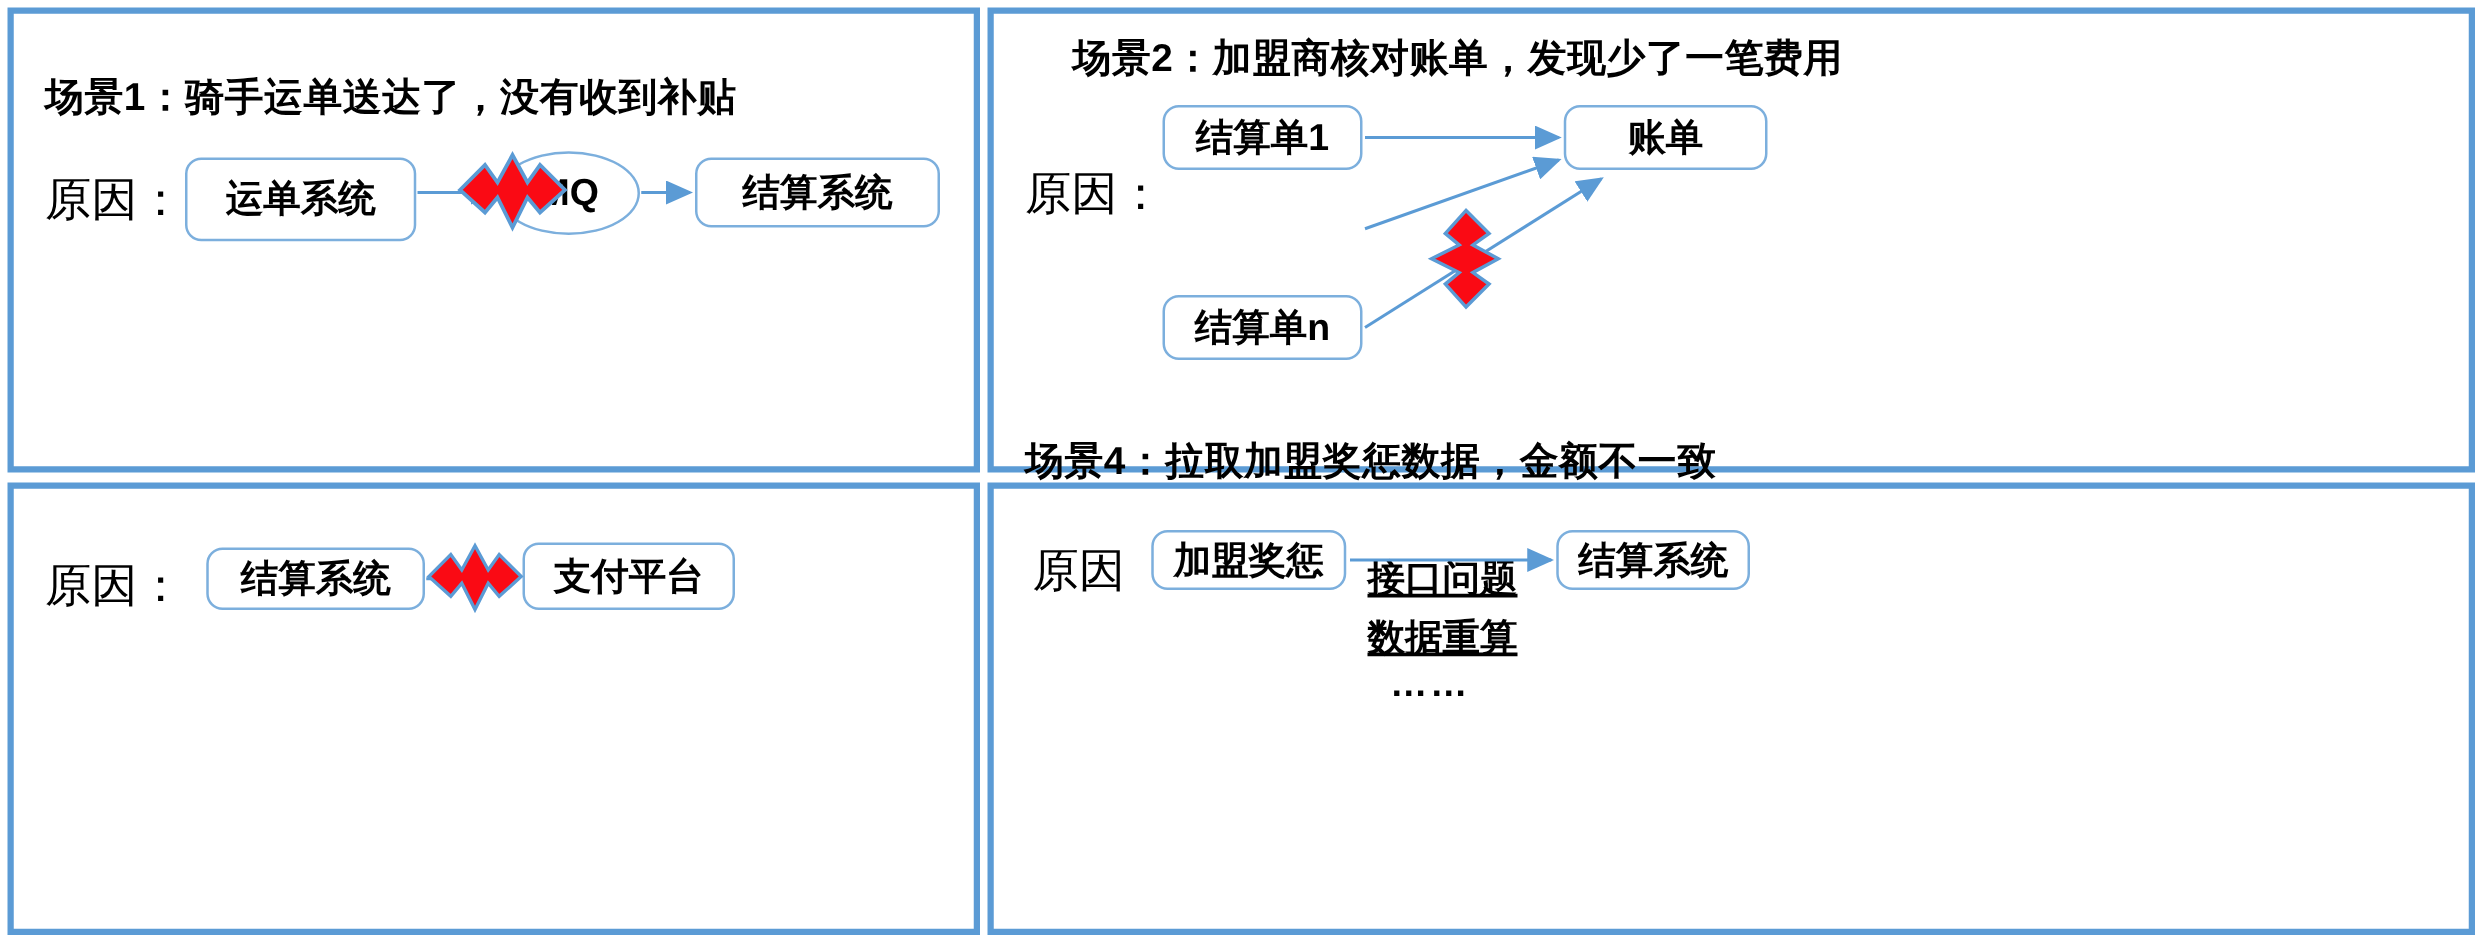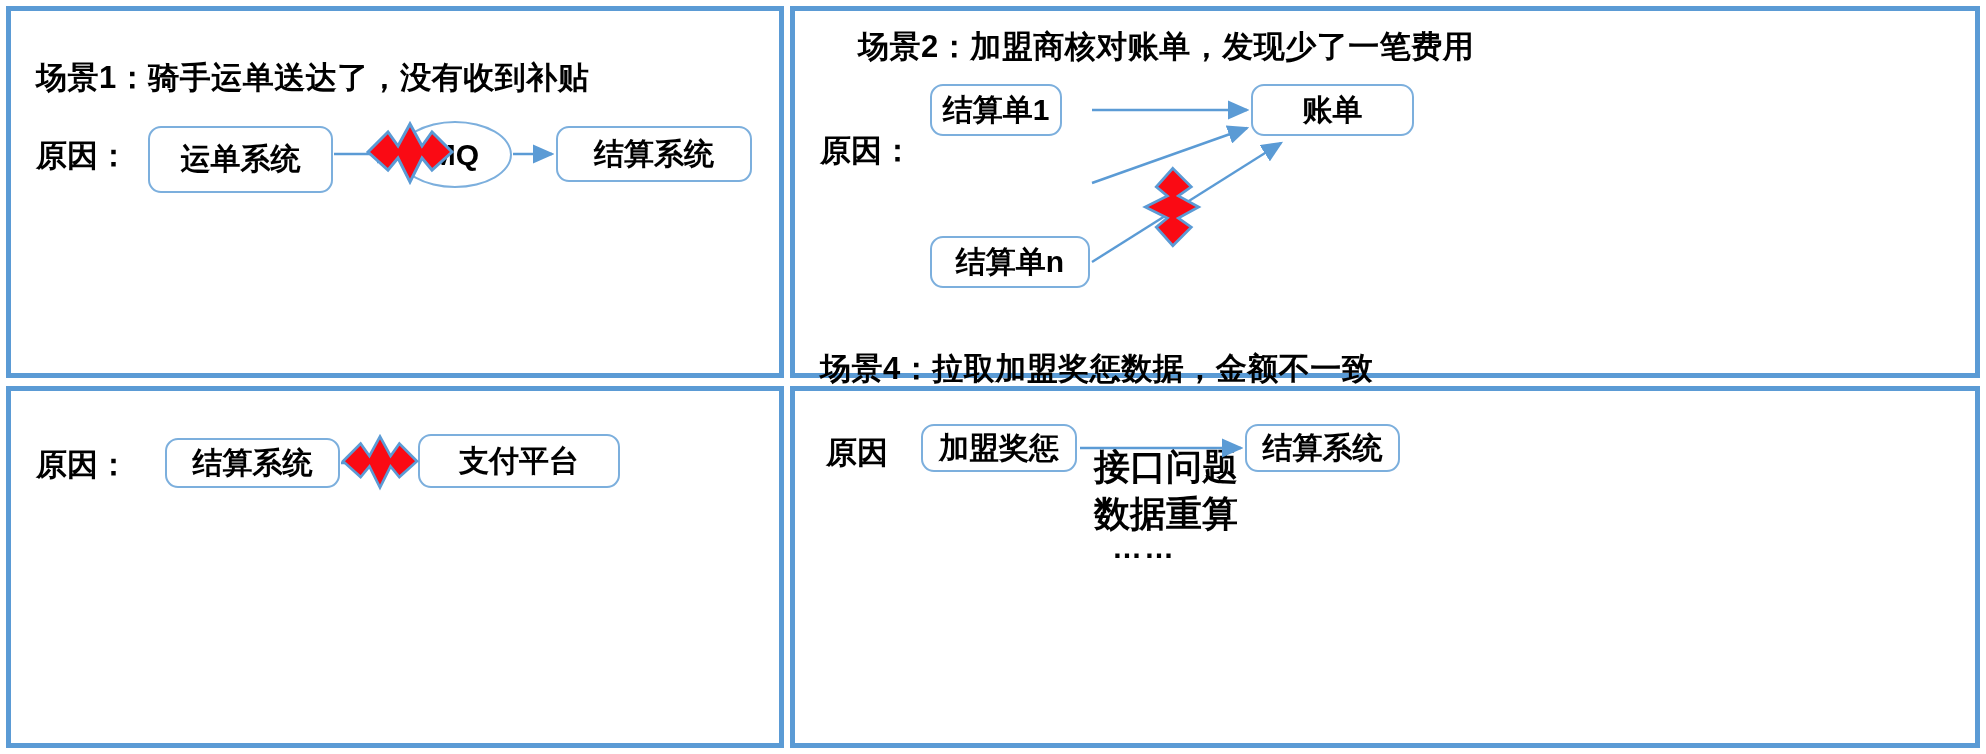--- a/index.html
+++ b/index.html
@@ -26,22 +26,22 @@
   .scene-title{
     position:absolute;
     font-size:31px;
     font-weight:700;
     color:#000;
     white-space:nowrap;
     letter-spacing:0.5px;
   }
   .cause-label{
     position:absolute;
-    font-size:31px;
-    font-weight:700;
+    font-size:37px;
+    font-weight:400;
     color:#000;
     white-space:nowrap;
   }
 
   
   .node{
     position:absolute;
     box-sizing:border-box;
     border:2.5px solid #7cafdd;
     border-radius:13px;
@@ -54,24 +54,25 @@
     font-weight:700;
     white-space:nowrap;
   }
   .node.ellipse{
     border-radius:50%;
     font-weight:700;
   }
 
   .free-text{
     position:absolute;
-    font-size:36px;
+    font-size:30px;
     font-weight:700;
     color:#000;
     white-space:nowrap;
+    text-decoration:underline;
   }
   .dots{
     position:absolute;
     font-size:30px;
     font-weight:700;
     color:#000;
     letter-spacing:2px;
   }
 
   svg.overlay{
@@ -96,35 +97,35 @@
   <div class="node ellipse" id="n1-mq" style="left:398px;top:121px;width:114px;height:67px;">MQ</div>
 
   <div class="node" id="n1-settle" style="left:556px;top:126px;width:196px;height:56px;">结算系统</div>
 
   <div class="panel" id="panel-2"></div>
 
   <div class="scene-title" style="left:820px;top:26px;margin-left:38px;">场景2：加盟商核对账单，发现少了一笔费用</div>
 
   <div class="cause-label" style="left:820px;top:130px;">原因：</div>
 
-  <div class="node" id="n2-s1" style="left:930px;top:84px;width:132px;height:52px;">结算单1</div>
+  <div class="node" id="n2-s1" style="left:930px;top:84px;width:160px;height:52px;">结算单1</div>
 
 
   <div class="node" id="n2-bill" style="left:1251px;top:84px;width:163px;height:52px;">账单</div>
 
   <div class="node" id="n2-sn" style="left:930px;top:236px;width:160px;height:52px;">结算单n</div>
 
   <div class="panel" id="panel-3"></div>
 
 
   <div class="cause-label" style="left:36px;top:444px;">原因：</div>
 
   <div class="node" id="n3-settle" style="left:165px;top:438px;width:175px;height:50px;">结算系统</div>
 
-  <div class="node" id="n3-pay" style="left:418px;top:434px;width:202px;height:54px;">支付平台</div>
+  <div class="node" id="n3-pay" style="left:418px;top:434px;width:170px;height:54px;">支付平台</div>
 
   <div class="panel" id="panel-4"></div>
 
   <div class="scene-title" style="left:820px;top:348px;">场景4：拉取加盟奖惩数据，金额不一致</div>
 
   <div class="cause-label" style="left:826px;top:432px;">原因</div>
 
   <div class="node" id="n4-reward" style="left:921px;top:424px;width:156px;height:48px;">加盟奖惩</div>
 
   <div class="node" id="n4-settle" style="left:1245px;top:424px;width:155px;height:48px;">结算系统</div>

